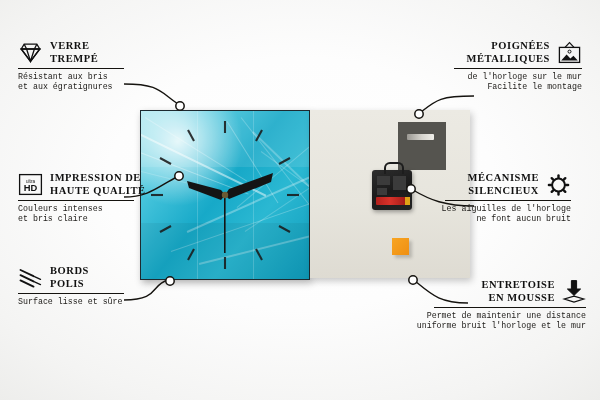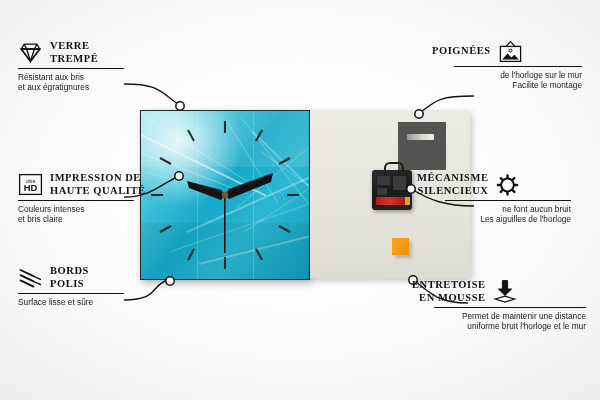--- a/index.html
+++ b/index.html
@@ -12,33 +12,33 @@
     position:relative;width:600px;height:400px;
     background:
       radial-gradient(ellipse 460px 300px at 50% 46%, #ffffff 0%, #fdfdfd 42%, #f4f4f3 78%, #ececea 100%);
   }
   .svg-layer{position:absolute;left:0;top:0;width:600px;height:400px;}
 
   
   .feat{position:absolute;}
   .feat .head{display:flex;align-items:center;gap:7px;}
   .feat.left .head{justify-content:flex-start;}
-  .feat.right .head{}
+  .feat.right .head{justify-content:flex-end;}
   .feat .ttl{
     font-family:"Liberation Serif",serif;
     font-weight:bold;font-size:10.5px;letter-spacing:.55px;
     color:#111;line-height:12.5px;text-transform:uppercase;
   }
   .feat.left .ttl{text-align:left;}
   .feat.right .ttl{text-align:right;}
   .feat .rule{
     height:0;border-top:1.1px solid #15130f;margin-top:3px;
   }
   .feat .sub{
-    font-family:Liberation Sans, sans-serif;
+    font-family:Liberation Mono, monospace;
     font-size:8.3px;line-height:10.2px;color:#1c1a17;margin-top:3px;
   }
   .feat.left .sub{text-align:left;}
   .feat.right .sub{text-align:right;}
   .ic{flex:0 0 auto;display:block;}
 
   
   #front{
     position:absolute;left:140px;top:110px;width:168px;height:168px;
     border:1.6px solid #1d2a30;
@@ -234,20 +234,21 @@
     <div class="rule" style="width:106px;"></div>
     <div class="sub">
       <div>Surface lisse et sûre</div>
     </div>
   </div>
 
   <div class="feat right" id="f3" style="left:432px;top:40px;width:150px;">
     <div class="head">
       <div class="ttl">
         <div>POIGNÉES</div>
+        <div>MÉTALLIQUES</div>
       </div>
       <svg class="ic" width="25" height="23" viewBox="0 0 25 23">
         <rect x="2.4" y="6.4" width="20.2" height="15" fill="none" stroke="#111" stroke-width="1.3"></rect>
         <path d="M8,6.4 L12.5,1.6 L17,6.4" fill="none" stroke="#111" stroke-width="1.2"></path>
         <circle cx="12.5" cy="10.6" r="1.5" fill="none" stroke="#111" stroke-width="1"></circle>
         <path d="M4.2,19.6 L9.6,13.6 L13.4,17.4 L16.4,14.8 L20.8,19.6 Z" fill="#111"></path>
       </svg>
     </div>
     <div class="rule" style="width:128px;margin-left:22px;"></div>
     <div class="sub">
@@ -273,22 +274,22 @@
           <line x1="19.9" y1="12" x2="22.1" y2="12"></line>
           <line x1="5.7" y1="5.2" x2="7.2" y2="6.7"></line>
           <line x1="17.8" y1="17.3" x2="19.3" y2="18.8"></line>
           <line x1="19.3" y1="5.2" x2="17.8" y2="6.7"></line>
           <line x1="7.2" y1="17.3" x2="5.7" y2="18.8"></line>
         </g>
       </svg>
     </div>
     <div class="rule" style="width:126px;margin-left:28px;"></div>
     <div class="sub">
+      <div>Les aiguilles de l'horloge</div>
       <div>ne font aucun bruit</div>
-      <div>Les aiguilles de l'horloge</div>
     </div>
   </div>
 
   <div class="feat right" id="f5" style="left:412px;top:279px;width:174px;">
     <div class="head">
       <div class="ttl">
         <div>ENTRETOISE</div>
         <div>EN MOUSSE</div>
       </div>
       <svg class="ic" width="24" height="25" viewBox="0 0 24 25">

